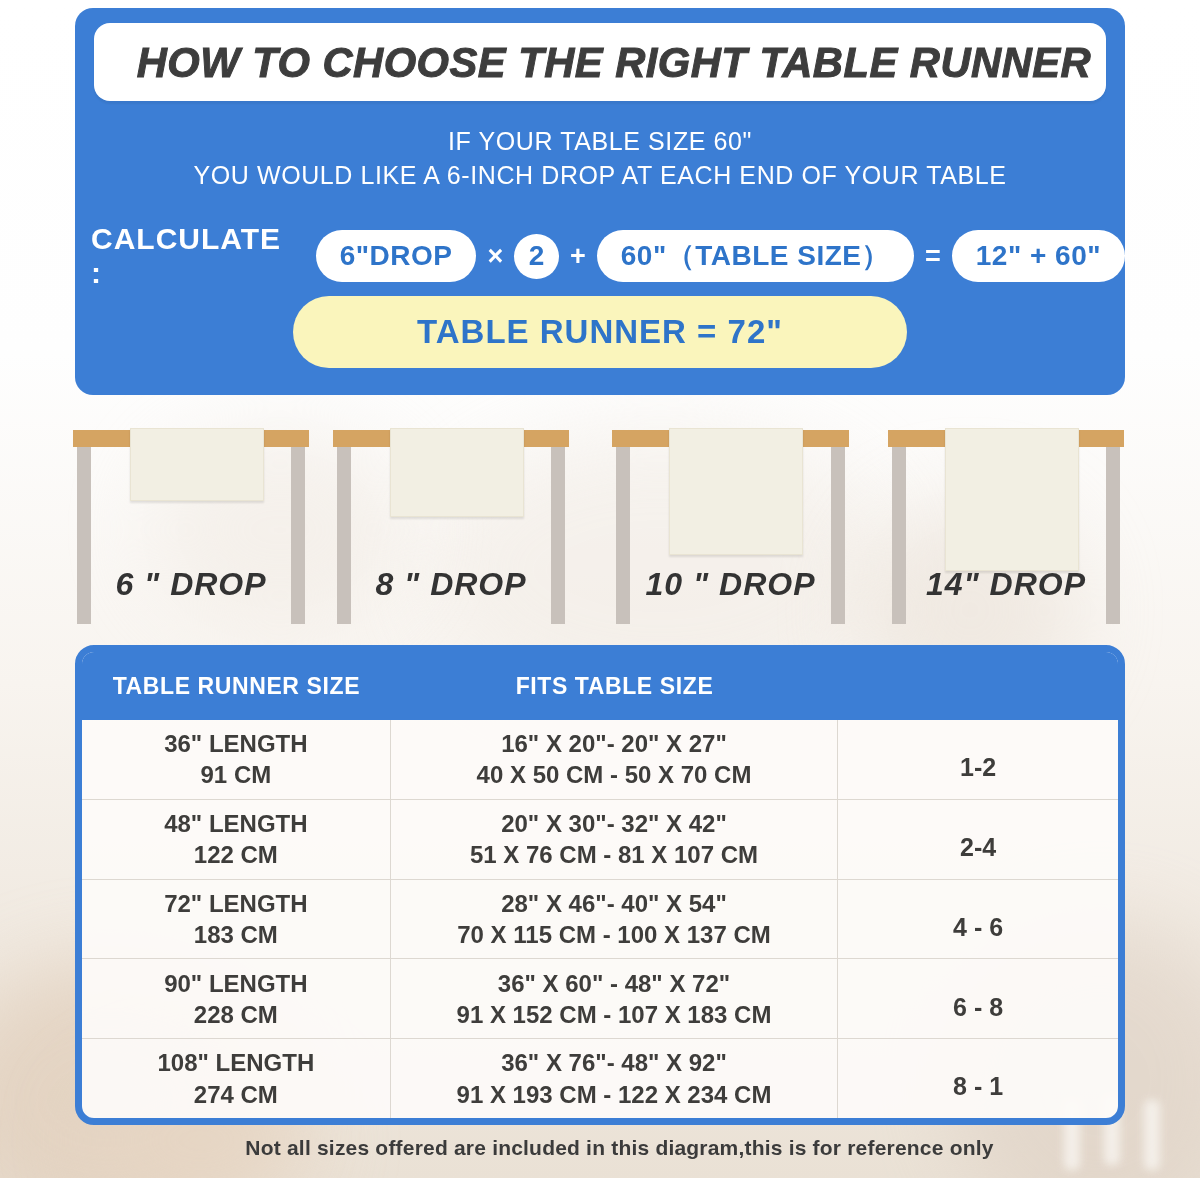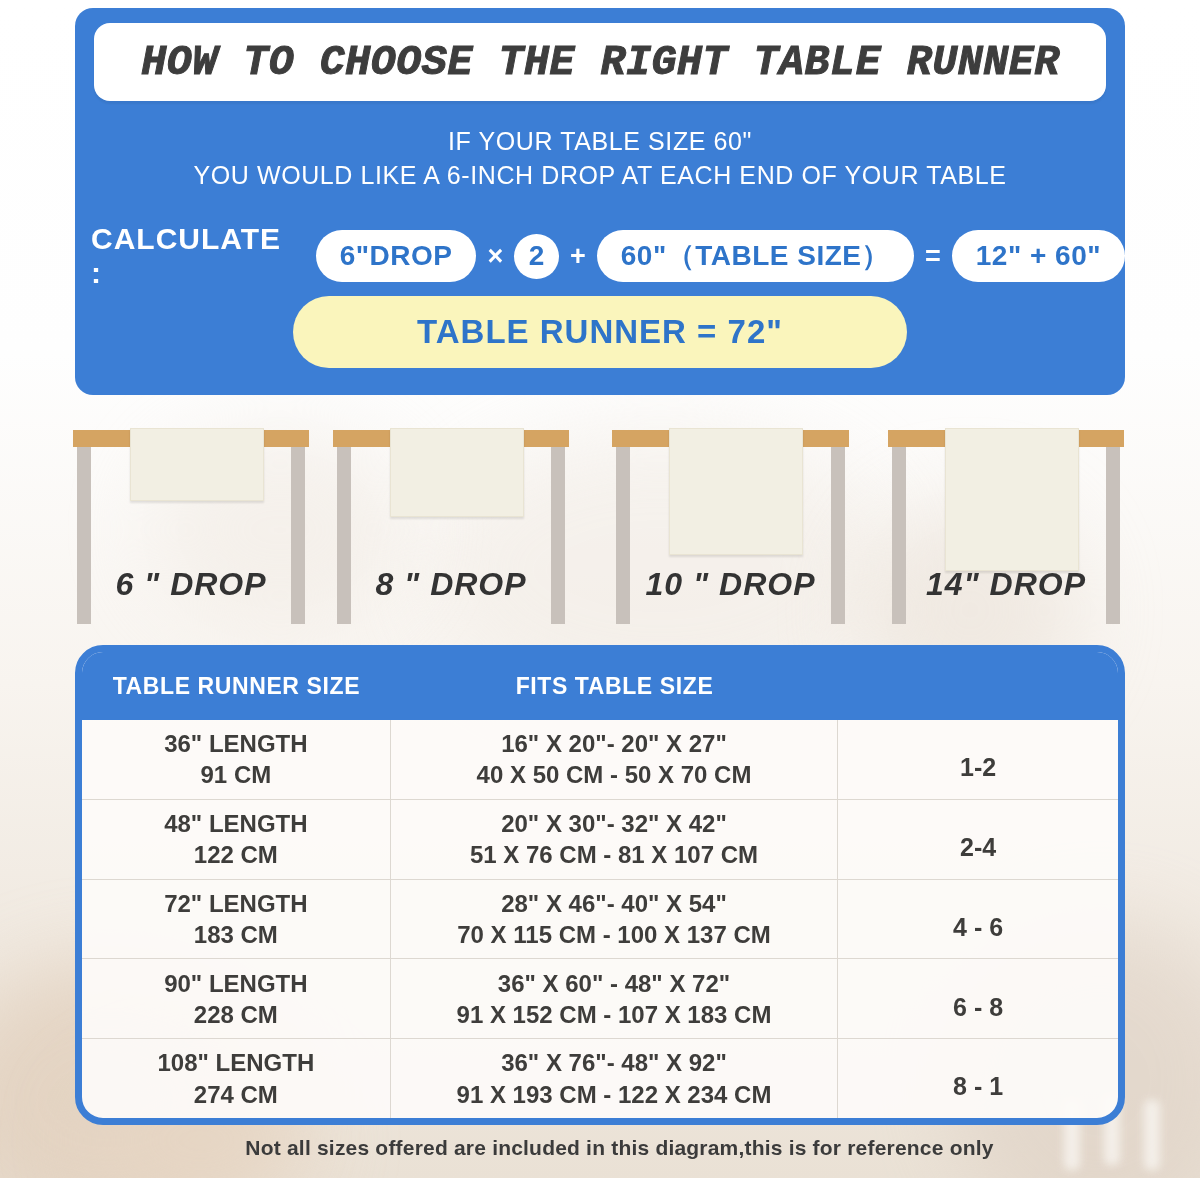--- a/index.html
+++ b/index.html
@@ -23,23 +23,22 @@
   .slat.s3 { right:40px;  top:1100px; }
 
   
   .header-panel {
     position:absolute; left:75px; top:8px; width:1050px; height:387px;
     background:#3c7ed5; border-radius:18px;
   }
   .title-box {
     position:absolute; left:19px; top:15px; width:1012px; height:78px;
     background:#ffffff; border-radius:16px;
-    display:flex; align-items:center; justify-content:center;
+    display:flex; align-items:center; justify-content:flex-end;
     box-shadow:0 3px 2px rgba(0,0,0,0.05);
-    font-family:Liberation Mono, monospace;
   }
   .title-text {
     font-size:43px; font-weight:bold; font-style:italic; color:#3d3d3d;
     letter-spacing:0.5px; white-space:nowrap; transform:scaleX(0.97);
     -webkit-text-stroke:1px #3d3d3d;
   }
   .subtitle {
     position:absolute; left:0; width:100%; text-align:center;
     color:#ffffff; letter-spacing:0.6px; font-weight:500;
   }
@@ -89,21 +88,21 @@
   .drop-label {
     position:absolute; top:138px; left:0; width:100%; text-align:center;
     font-size:32px; font-weight:bold; font-style:italic; color:#333333;
     letter-spacing:1px; white-space:nowrap; z-index:3;
   }
 
   
   .size-chart {
     position:absolute; left:75px; top:645px; width:1050px; height:480px;
     background:rgba(253,251,249,0.93);
-    border:7px solid #3c7ed5; border-radius:28px; overflow:hidden;
+    border:7px solid #3c7ed5; border-radius:19px; overflow:hidden;
     display:flex; flex-direction:column;
   }
   .chart-header {
     display:grid; grid-template-columns:29.8% 43.2% 27%;
     height:68px; min-height:68px; background:#3c7ed5; align-items:center;
   }
   .chart-header > div {
     text-align:center; color:#ffffff; font-weight:bold; font-size:23px; letter-spacing:0.6px;
   }
   .chart-body { flex:1; display:flex; flex-direction:column; }

